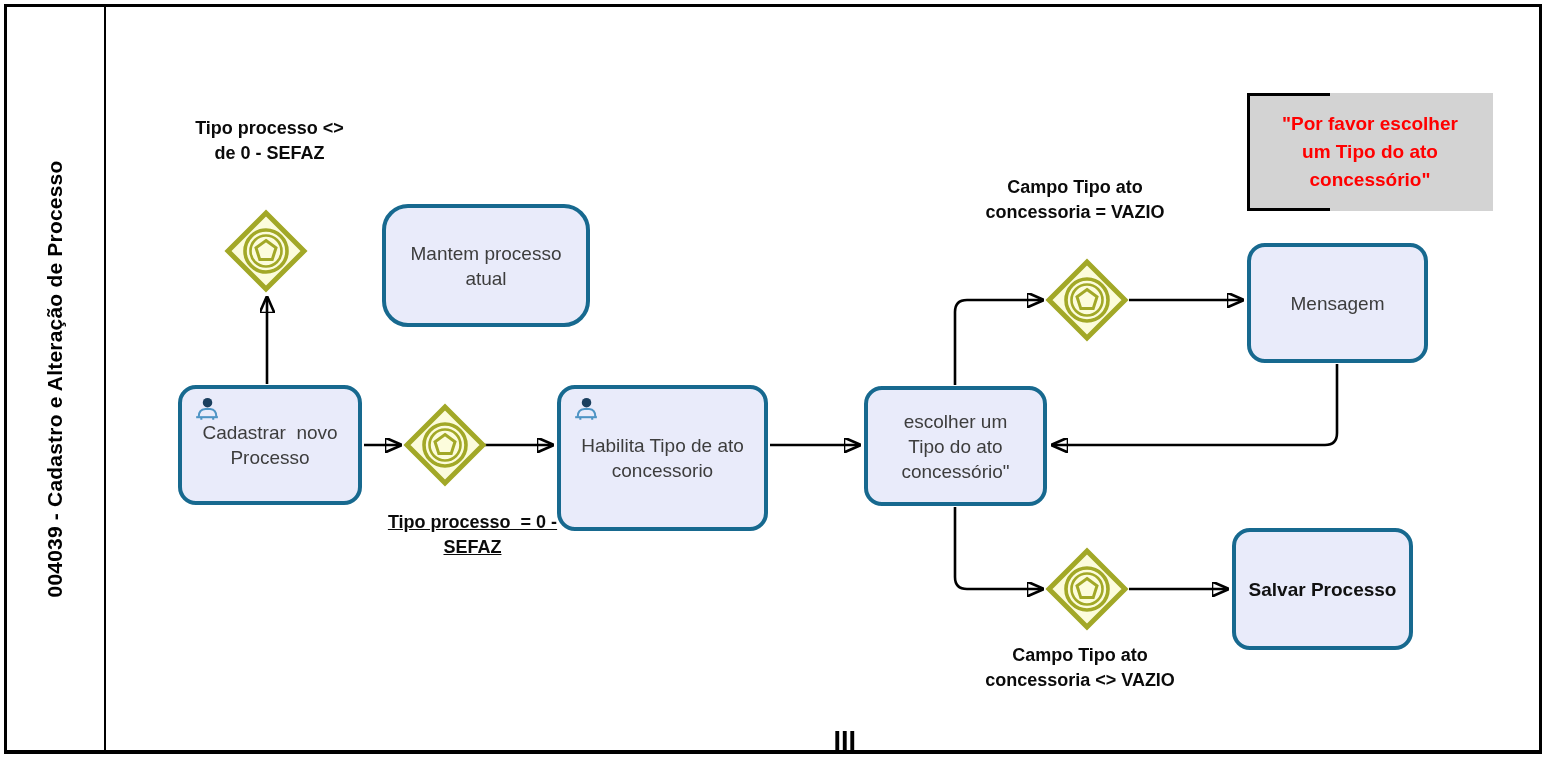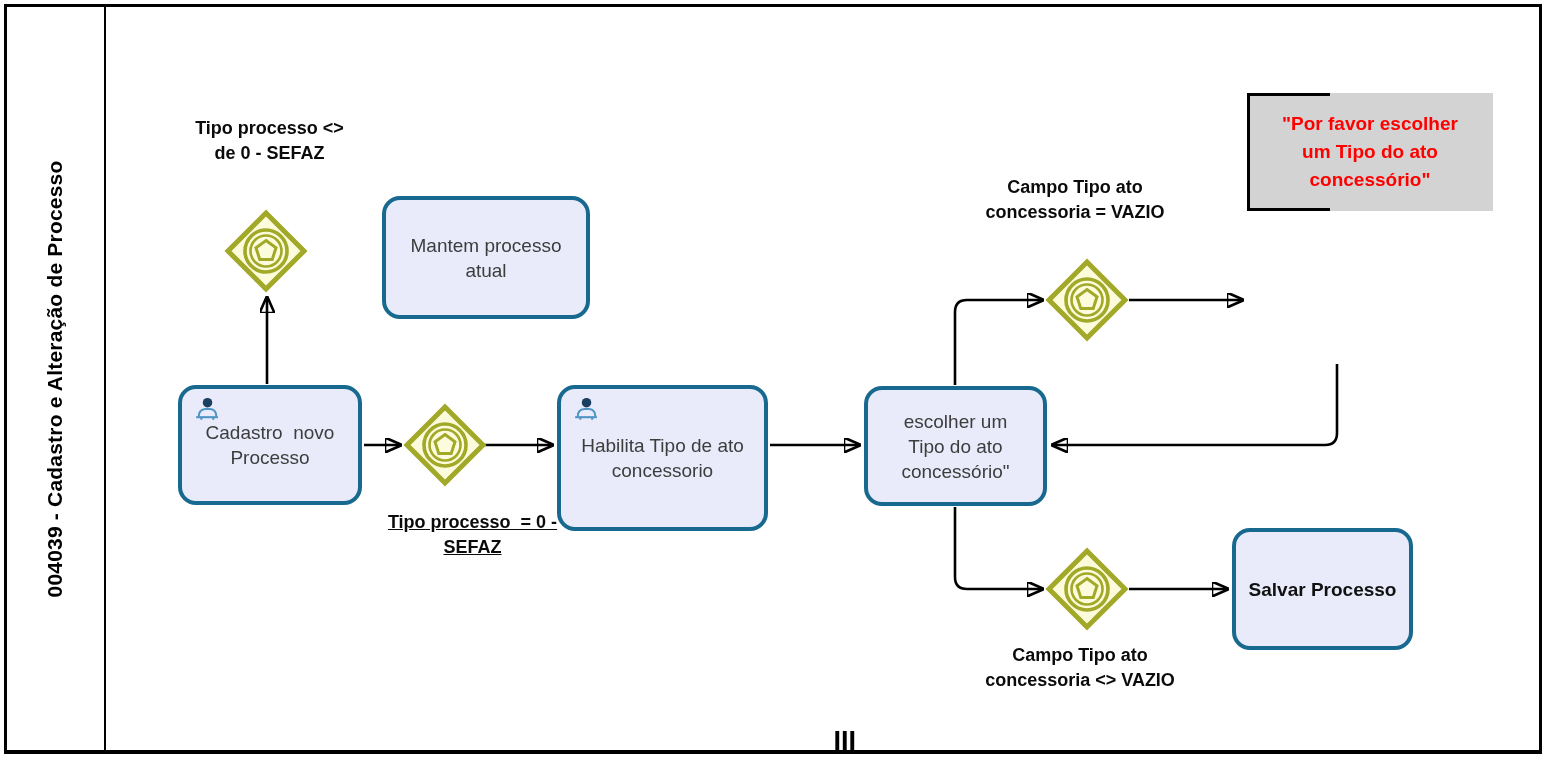--- a/index.html
+++ b/index.html
@@ -128,53 +128,56 @@
     <circle class="gw-circ2" cx="42" cy="42" r="15.5"></circle>
     <path class="gw-pent" d="M42 31.5 L52 38.8 L48.2 50.6 L35.8 50.6 L32 38.8 Z"></path>
   </svg>
   <svg class="gw" style="left:1045px;top:547px;" viewBox="0 0 84 84">
     <path class="gw-diamond" d="M42 4 L80 42 L42 80 L4 42 Z"></path>
     <circle class="gw-circ1" cx="42" cy="42" r="21"></circle>
     <circle class="gw-circ2" cx="42" cy="42" r="15.5"></circle>
     <path class="gw-pent" d="M42 31.5 L52 38.8 L48.2 50.6 L35.8 50.6 L32 38.8 Z"></path>
   </svg>
 
-  <div class="task" style="left:382px;top:196px;width:208px;height:123px;">
+  <div class="task" style="left:382px;top:204px;width:208px;height:123px;border-radius:26px;">
     <span class="lbl">Mantem processo
 atual</span>
   </div>
 
   <div class="task" style="left:178px;top:385px;width:184px;height:120px;">
     <svg class="user-ic" viewBox="0 0 30 30">
       <circle class="head" cx="16" cy="6.5" r="4.6"></circle>
       <path class="bodyline" d="M7.5 20 Q7.5 13 14 12.6 L18.5 12.6 Q24.5 13 24.5 20"></path>
       <path class="bodyline" d="M5 20.5 L26 20.5"></path>
       <path class="bodyline" d="M10 20.5 L10 23 M21.5 20.5 L21.5 23"></path>
     </svg>
-    <span class="lbl">Cadastro  novo
+    <span class="lbl">Cadastrar  novo
 Processo</span>
   </div>
 
   <div class="task" style="left:557px;top:385px;width:211px;height:146px;">
     <svg class="user-ic" viewBox="0 0 30 30">
       <circle class="head" cx="16" cy="6.5" r="4.6"></circle>
       <path class="bodyline" d="M7.5 20 Q7.5 13 14 12.6 L18.5 12.6 Q24.5 13 24.5 20"></path>
       <path class="bodyline" d="M5 20.5 L26 20.5"></path>
       <path class="bodyline" d="M10 20.5 L10 23 M21.5 20.5 L21.5 23"></path>
     </svg>
     <span class="lbl">Habilita Tipo de ato
 concessorio</span>
   </div>
 
   <div class="task" style="left:864px;top:386px;width:183px;height:120px;border-radius:18px;">
     <span class="lbl">escolher um
 Tipo do ato
 concessório"</span>
   </div>
 
+  <div class="task" style="left:1247px;top:243px;width:181px;height:120px;">
+    <span class="lbl">Mensagem</span>
+  </div>
 
   <div class="task bold" style="left:1232px;top:528px;width:181px;height:122px;">
     <span class="lbl">Salvar Processo</span>
   </div>
 
   <div class="annotation">
     <div class="bracket-left"></div>
     <div class="bracket-top"></div>
     <div class="bracket-bottom"></div>
     <span class="txt">"Por favor escolher

